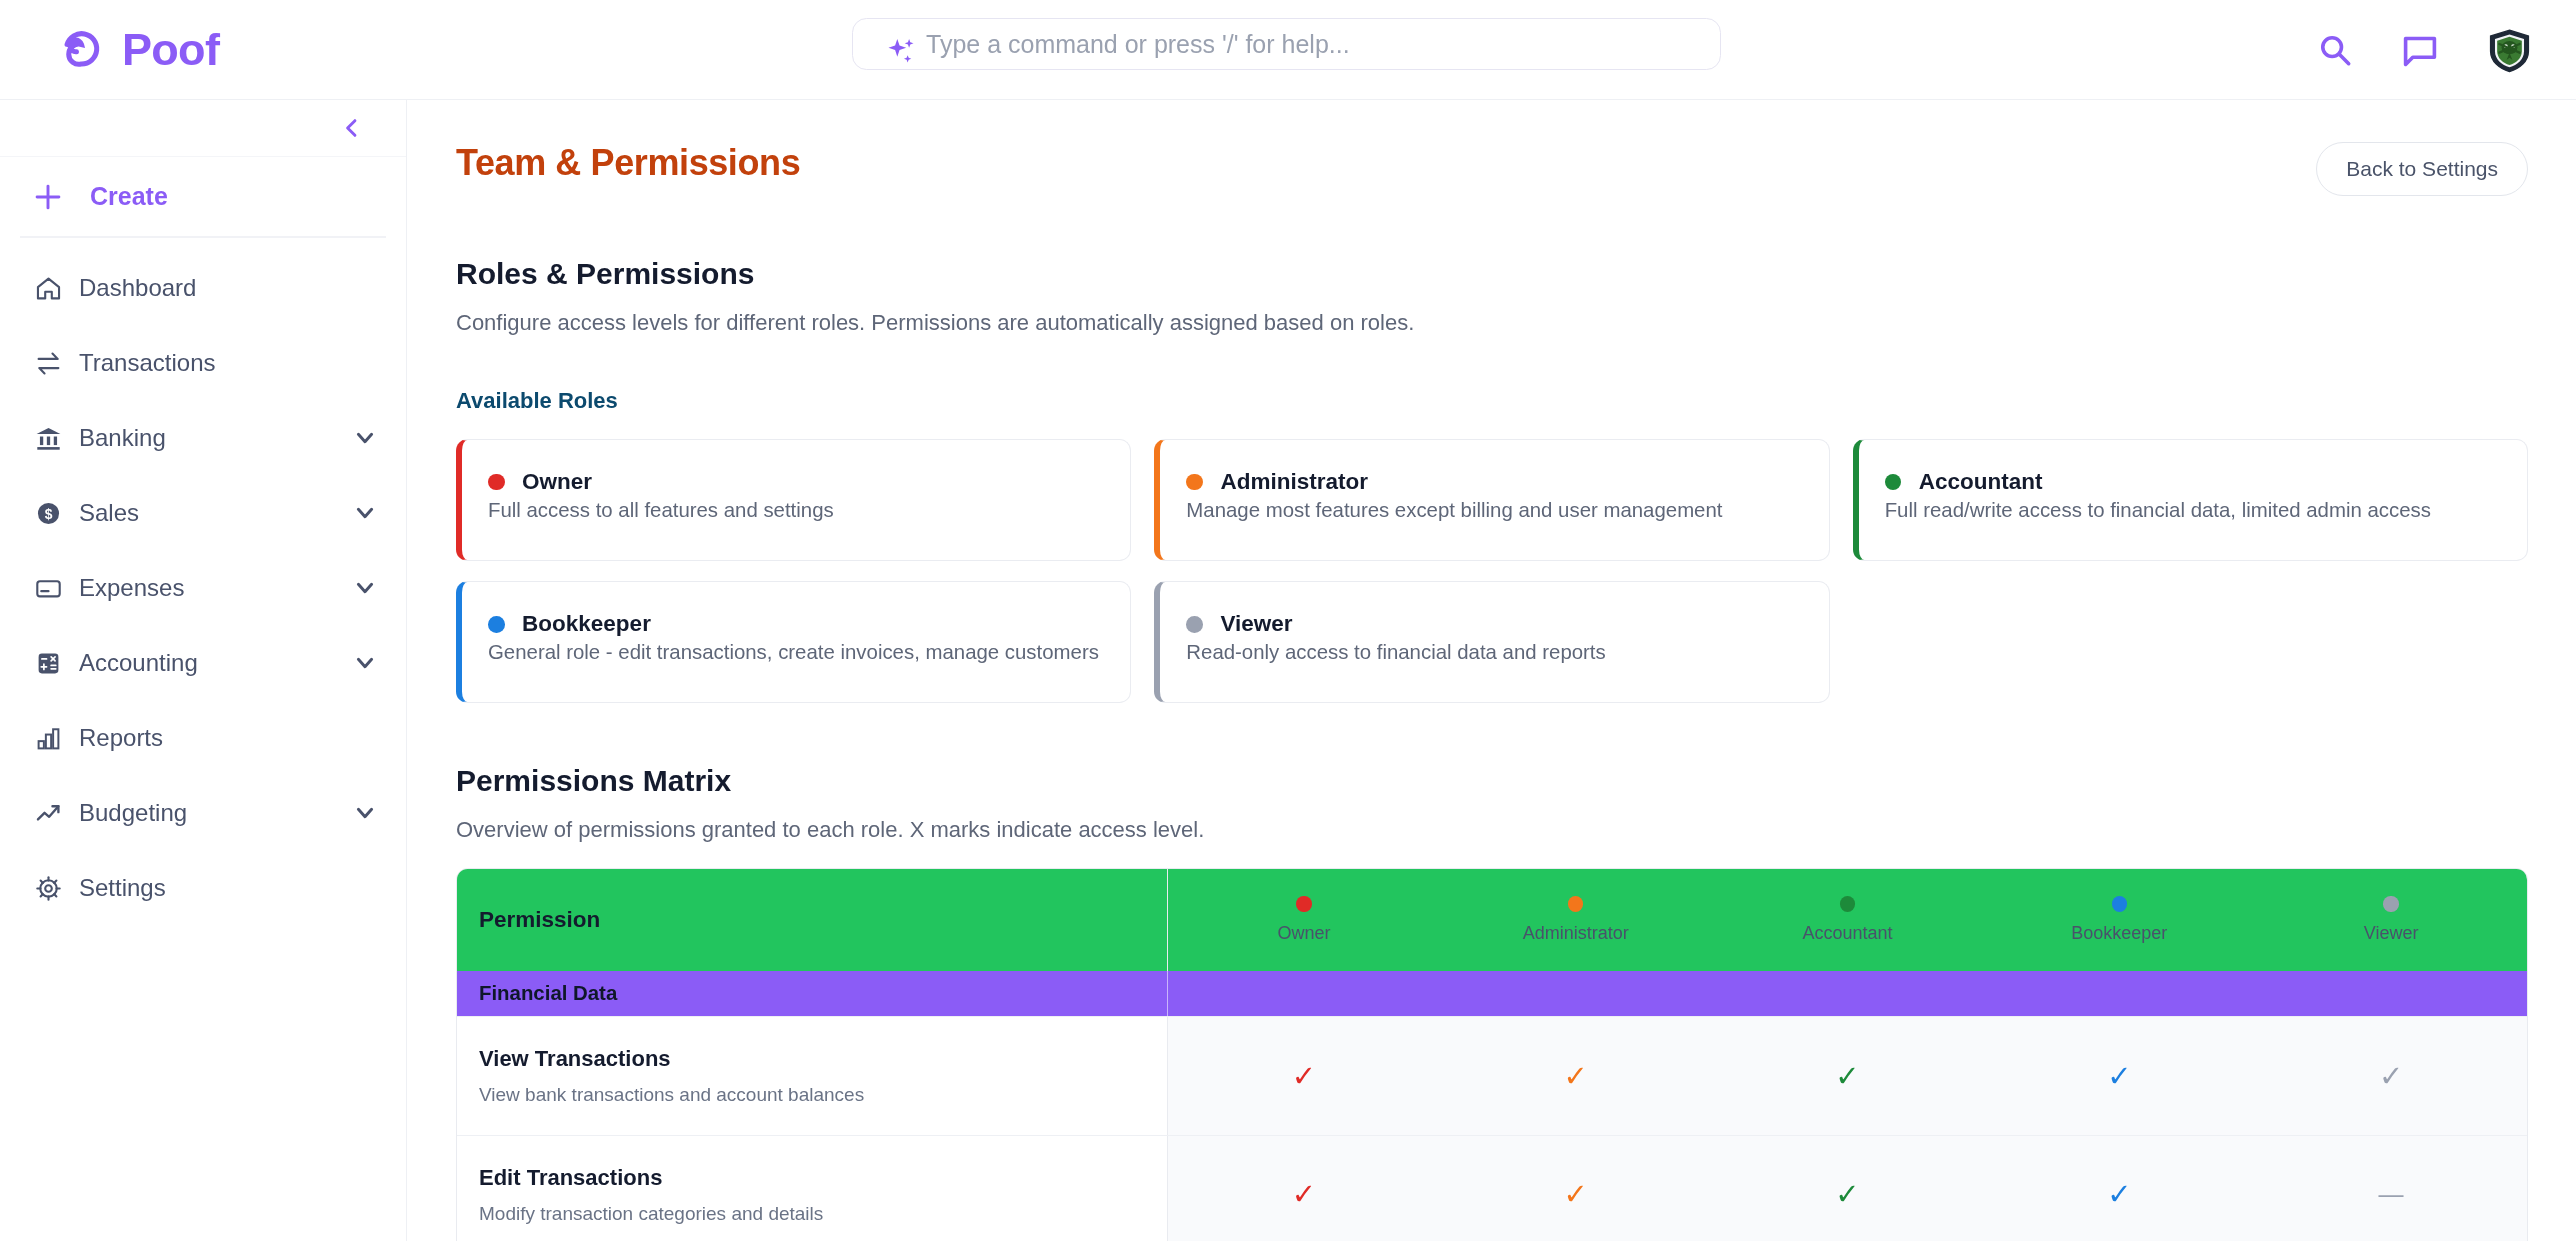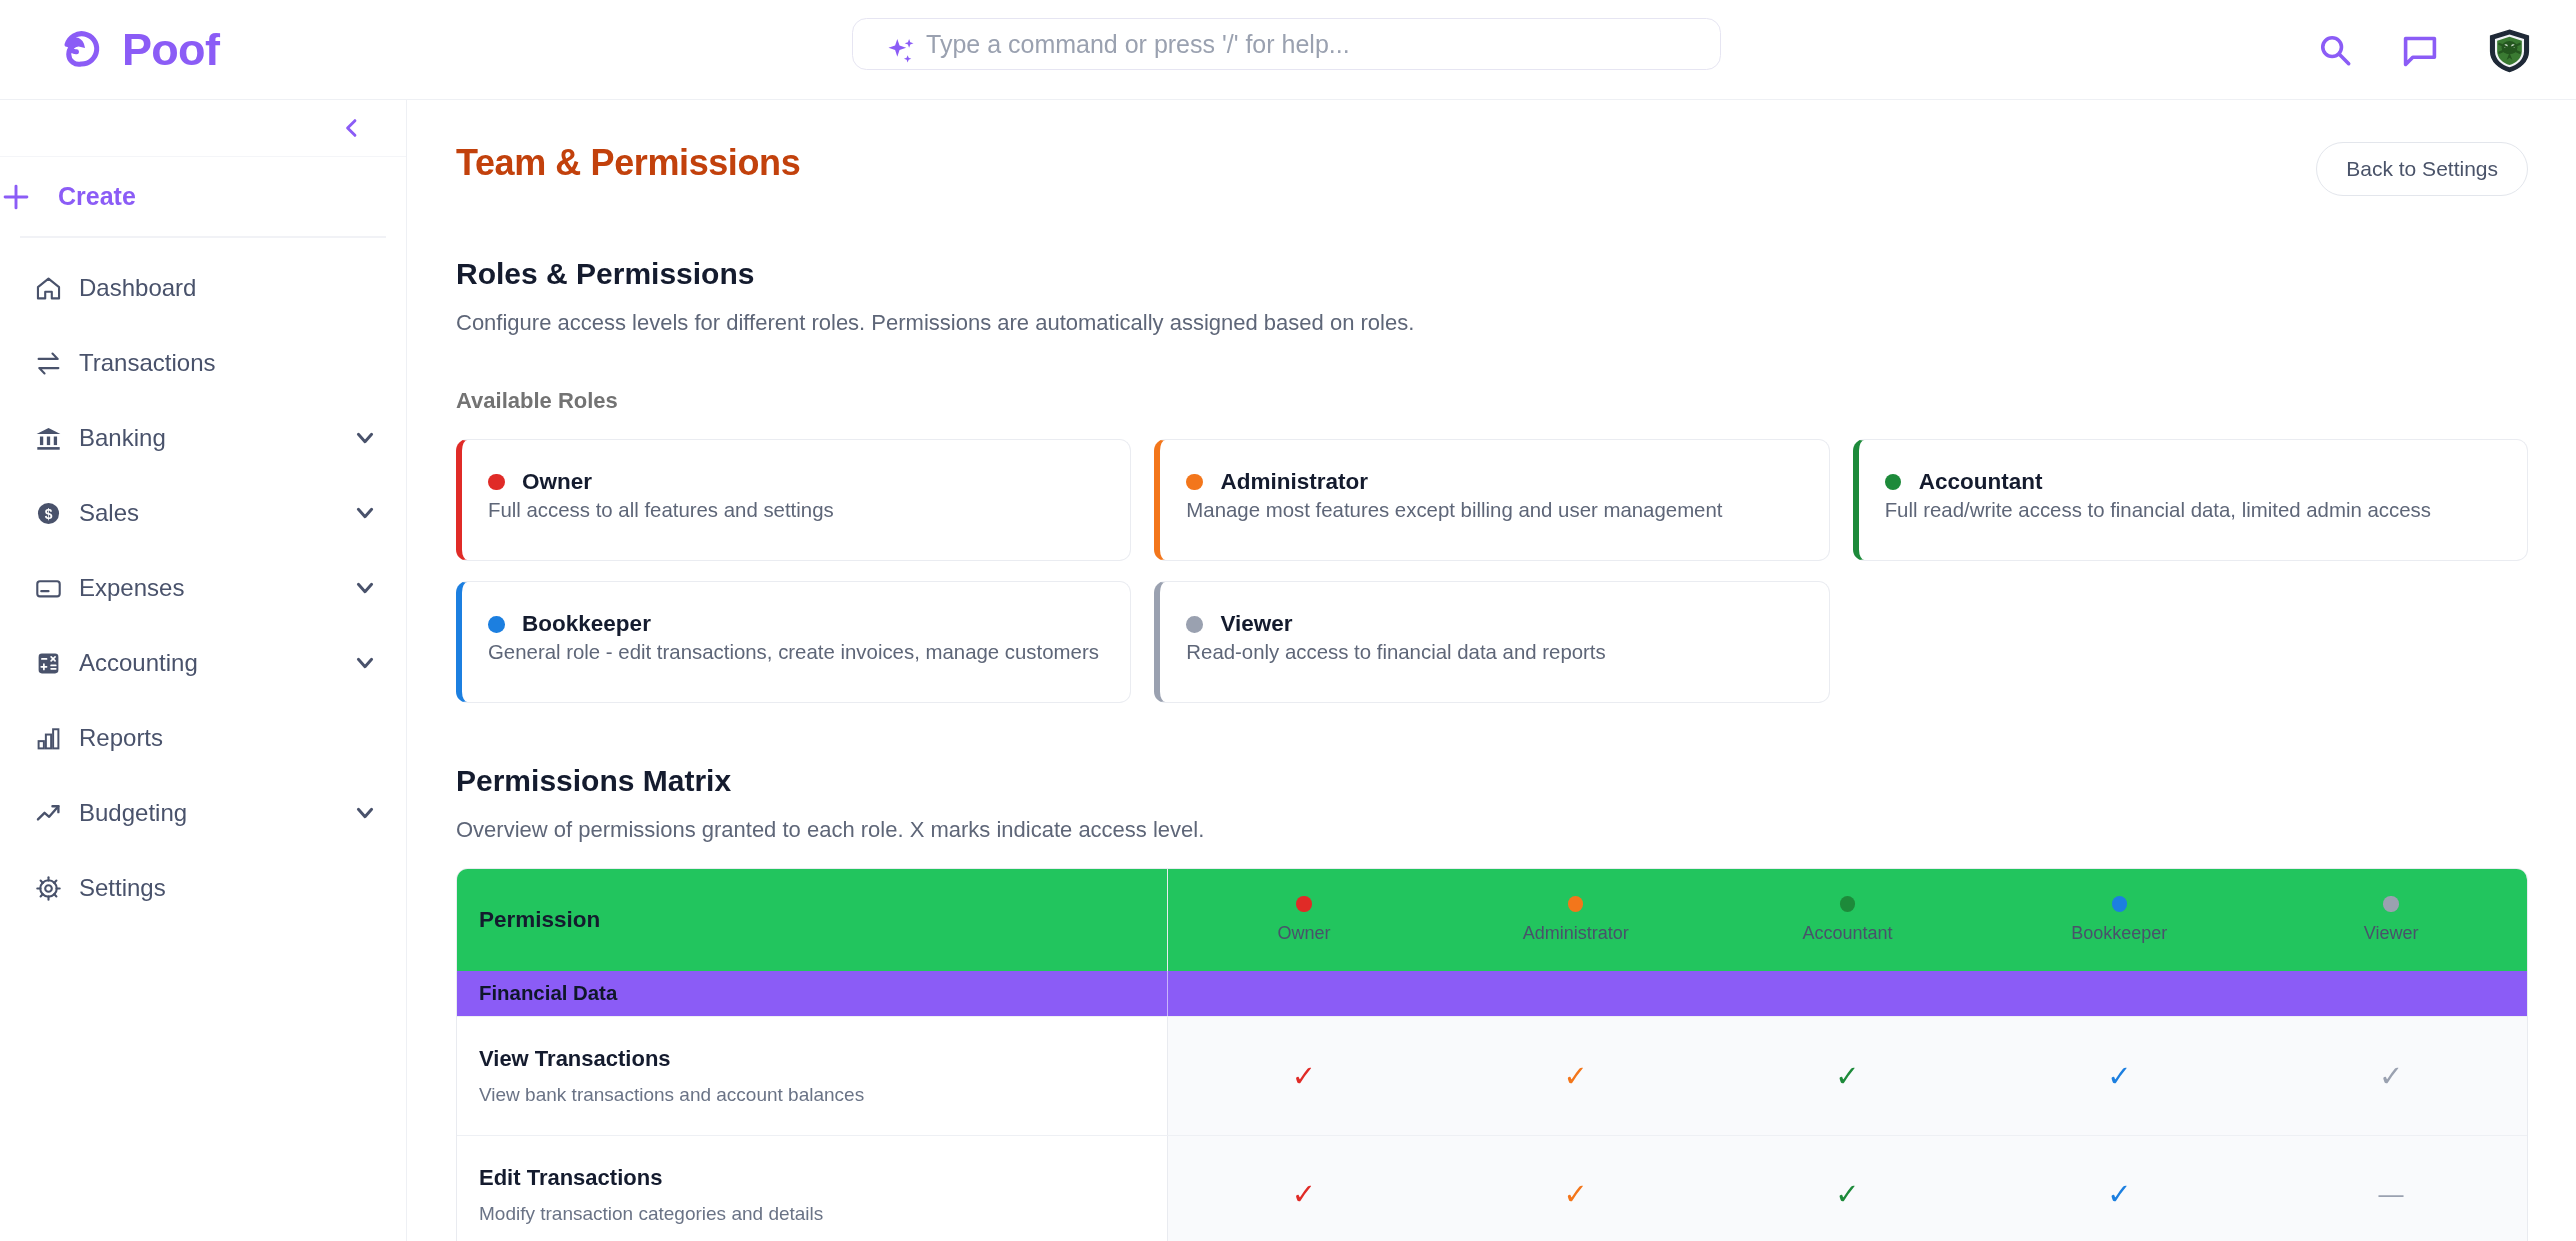--- a/index.html
+++ b/index.html
@@ -54,20 +54,21 @@
     border-right: 1.5px solid #eef0f4;
   }
   .sidebar-collapse-row {
     height: 57px; display: flex; align-items: center; justify-content: flex-end;
     padding-right: 39px;
     border-bottom: 1.5px solid #f4f5f8;
   }
   .collapse-btn { background: none; border: none; cursor: pointer; padding: 4.4px; display: flex; }
   .create-row {
     height: 79px; display: flex; align-items: center; gap: 26px;
+    padding-left: 32px;
     cursor: pointer;
   }
   .create-label { font-size: 25px; font-weight: 700; color: #8b5cf6; }
   .nav-div { height: 1.5px; background: #f1f2f6; margin: 0 20.4px; }
   .nav-list { padding-top: 13px; }
   .nav-item {
     height: 75px; display: flex; align-items: center;
     padding-left: 32px; padding-right: 30.5px; cursor: pointer;
     gap: 15px;
   }
@@ -87,21 +88,21 @@
   .page-title { font-size: 36px; font-weight: 700; color: #c2410c; letter-spacing: -0.4px; }
   .back-btn {
     border: 1.5px solid #e3e6ec; border-radius: 30.5px;
     background: #fff; color: #4a5369;
     font-family: "Liberation Sans", sans-serif;
     font-size: 21px; padding: 14px 29px; cursor: pointer;
     white-space: nowrap;
   }
   .section-title { font-size: 30px; font-weight: 600; color: #141b2e; margin-top: 61px; }
   .section-sub { font-size: 22px; color: #5e6678; margin-top: 19px; }
-  .sub-label { font-size: 22px; font-weight: 700; color: #737373; margin-top: 52px; }
+  .sub-label { font-size: 22px; font-weight: 700; color: #0c4a6e; margin-top: 52px; }
 
   .roles-grid {
     margin-top: 25px;
     display: grid; grid-template-columns: repeat(3, 1fr);
     gap: 20.4px 23px;
   }
   .role-card {
     background: #fff;
     border: 1.5px solid #eaecf1;
     border-left-width: 6.5px;

